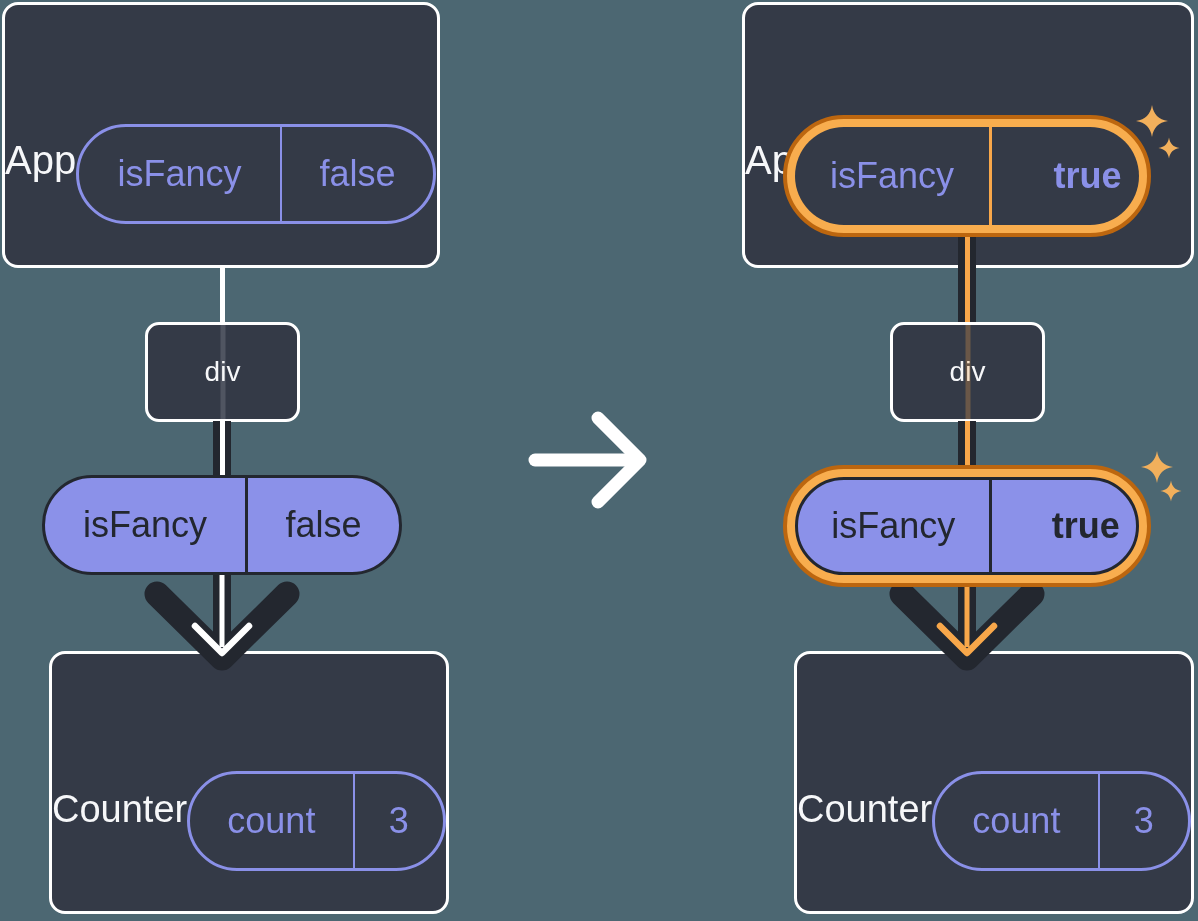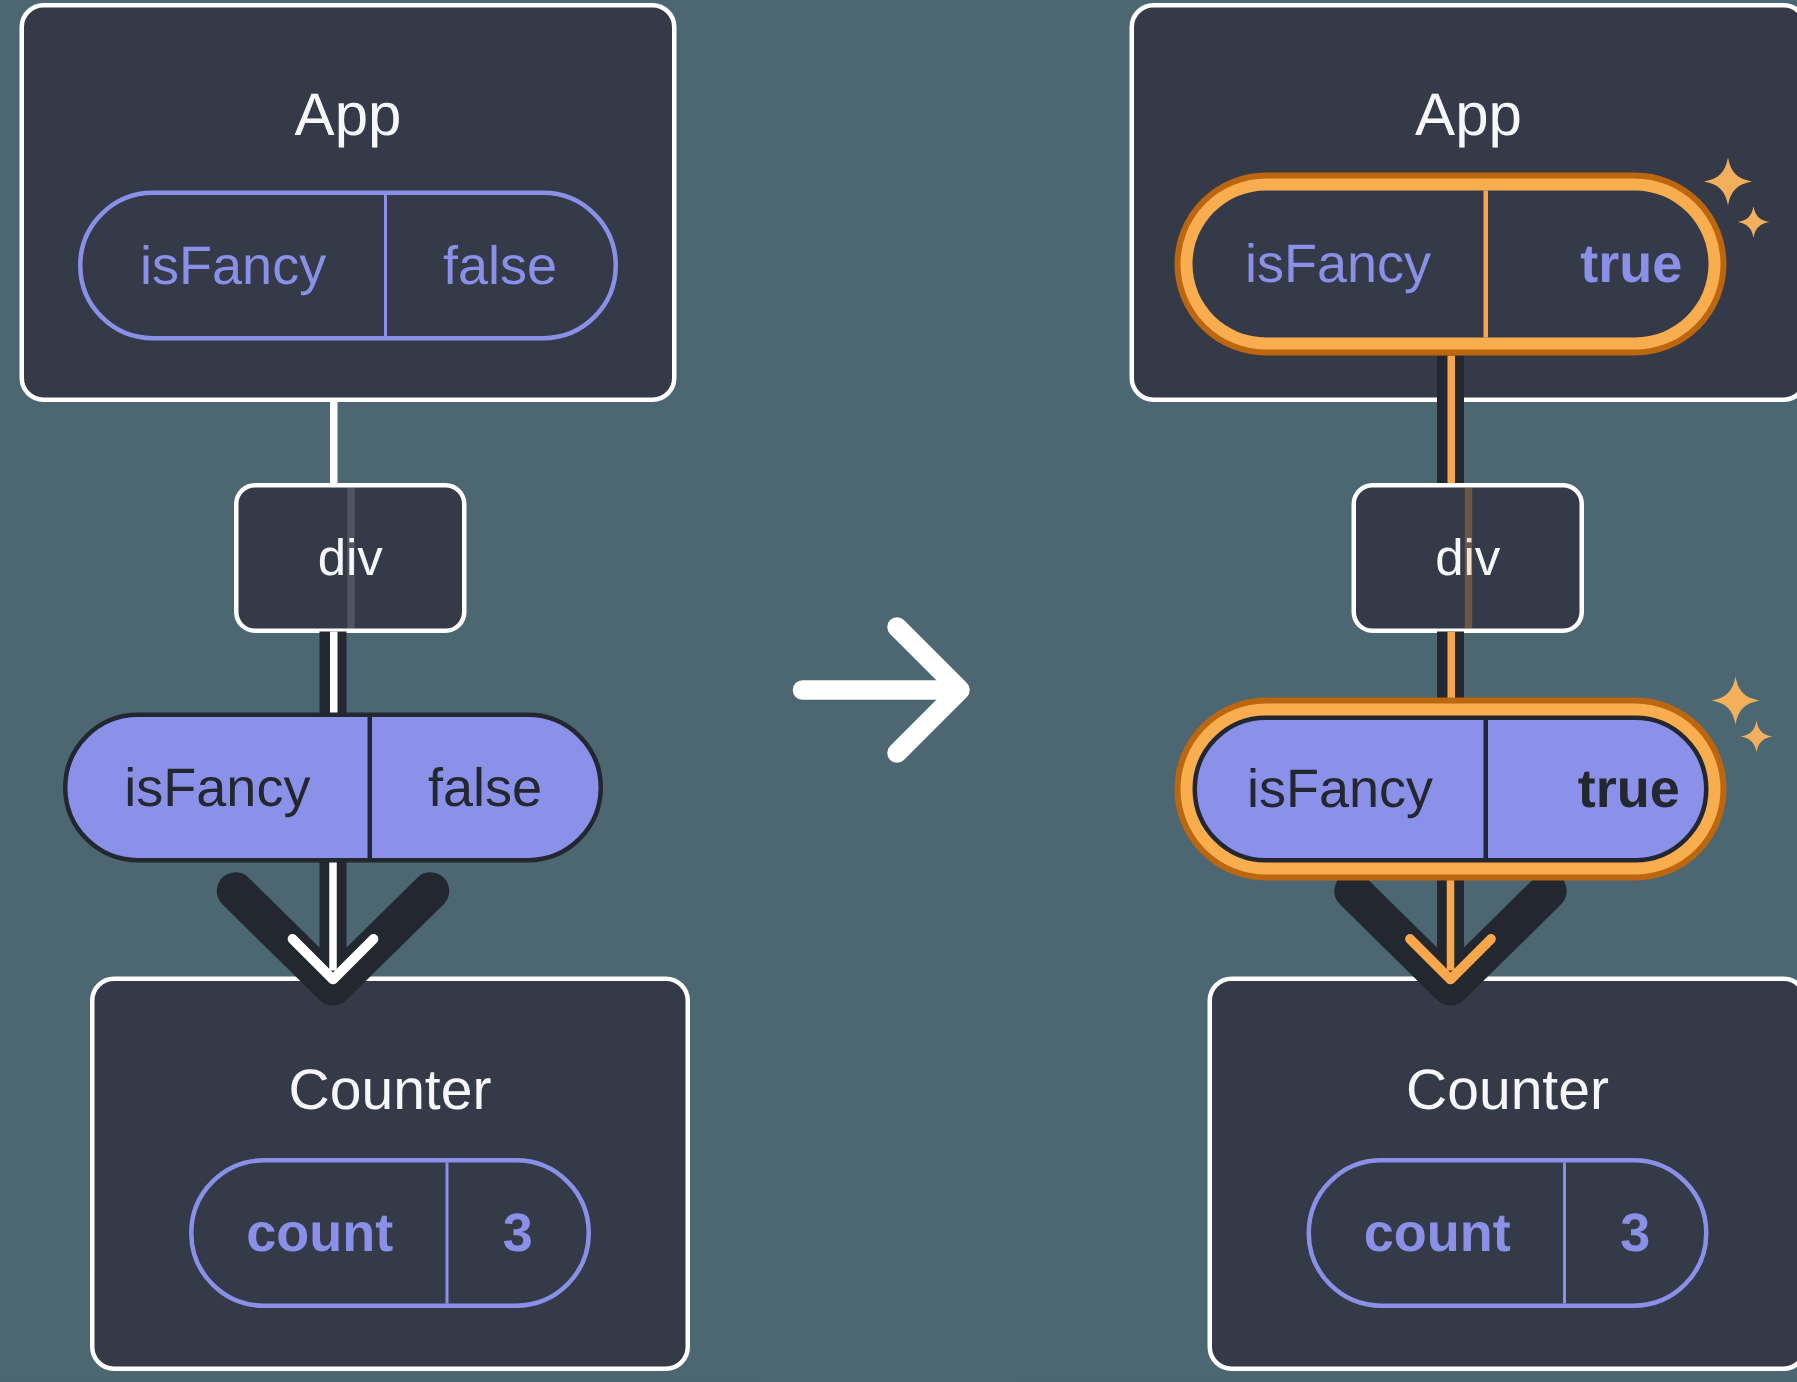--- a/index.html
+++ b/index.html
@@ -5,37 +5,37 @@
   html,body{margin:0;padding:0;background:#4c6772;}
   #canvas{
     position:relative;width:1198px;height:921px;overflow:hidden;
     background:#4c6772;
     font-family:"Liberation Sans","DejaVu Sans",sans-serif;
   }
   
   .box{
     position:absolute;box-sizing:border-box;
     background:#343a47;border:3px solid #ffffff;border-radius:16px;
-    display:flex;flex-direction:column;align-items:center;z-index:2;margin-left:11px;
+    display:flex;flex-direction:row;align-items:center;z-index:2;
   }
   .box-title{
     color:#f6f7f9;font-size:40px;line-height:44px;font-weight:400;
     text-align:center;
   }
   .app-box{left:2px;top:2px;width:438px;height:266px;padding-top:50px;}
   .app-box.after{left:742px;width:452px;}
   .counter-box{left:49px;top:651px;width:400px;height:263px;padding-top:52px;}
   .counter-box .box-title{font-size:38px;line-height:42px;}
   .counter-box.after{left:794px;}
   .div-box{
     left:145px;top:322px;width:155px;height:100px;border-radius:14px;
     justify-content:center;padding-top:0;position:absolute;
   }
   .div-box.after{left:890px;}
-  .div-box .box-title{font-size:34px;line-height:36px;}
+  .div-box .box-title{font-size:28px;line-height:36px;}
   .thread-ghost{
     position:absolute;left:50%;top:0;bottom:0;width:5px;
     transform:translateX(-50%);
   }
   .thread-ghost.white{background:rgba(255,255,255,0.14);}
   .thread-ghost.orange{background:rgba(248,167,74,0.28);}
   
   .pill{
     display:flex;box-sizing:border-box;border-radius:60px;z-index:4;
     font-size:36px;
@@ -48,21 +48,21 @@
   .cell.name{flex:0 0 57.3%;}
   .cell.value{flex:1;}
   .counter-pill .cell.name{flex:0 0 65%;}
   .bold{font-weight:700;margin-left:44px;}
   
   .outline-pill{
     position:absolute;width:360px;height:100px;margin-top:28px;
     border:3px solid #8a90e8;color:#8a90e8;position:static;
   }
   .outline-pill .cell.name{border-right:2.5px solid #8a90e8;}
-  .counter-pill{width:268px;height:100px;margin-top:24px;font-weight:bold;}
+  .counter-pill{width:268px;height:100px;margin-top:24px;}
   
   .purple-pill{
     position:absolute;left:42px;top:475px;width:360px;height:100px;
     background:#8b91e9;border:3px solid #23272f;color:#23272f;
   }
   .purple-pill .cell.name{border-right:3px solid #23272f;}
   
   .ring{
     position:absolute;box-sizing:border-box;width:368px;height:122px;
     border:4px solid #bc660f;background:#f8ad4e;border-radius:62px;

